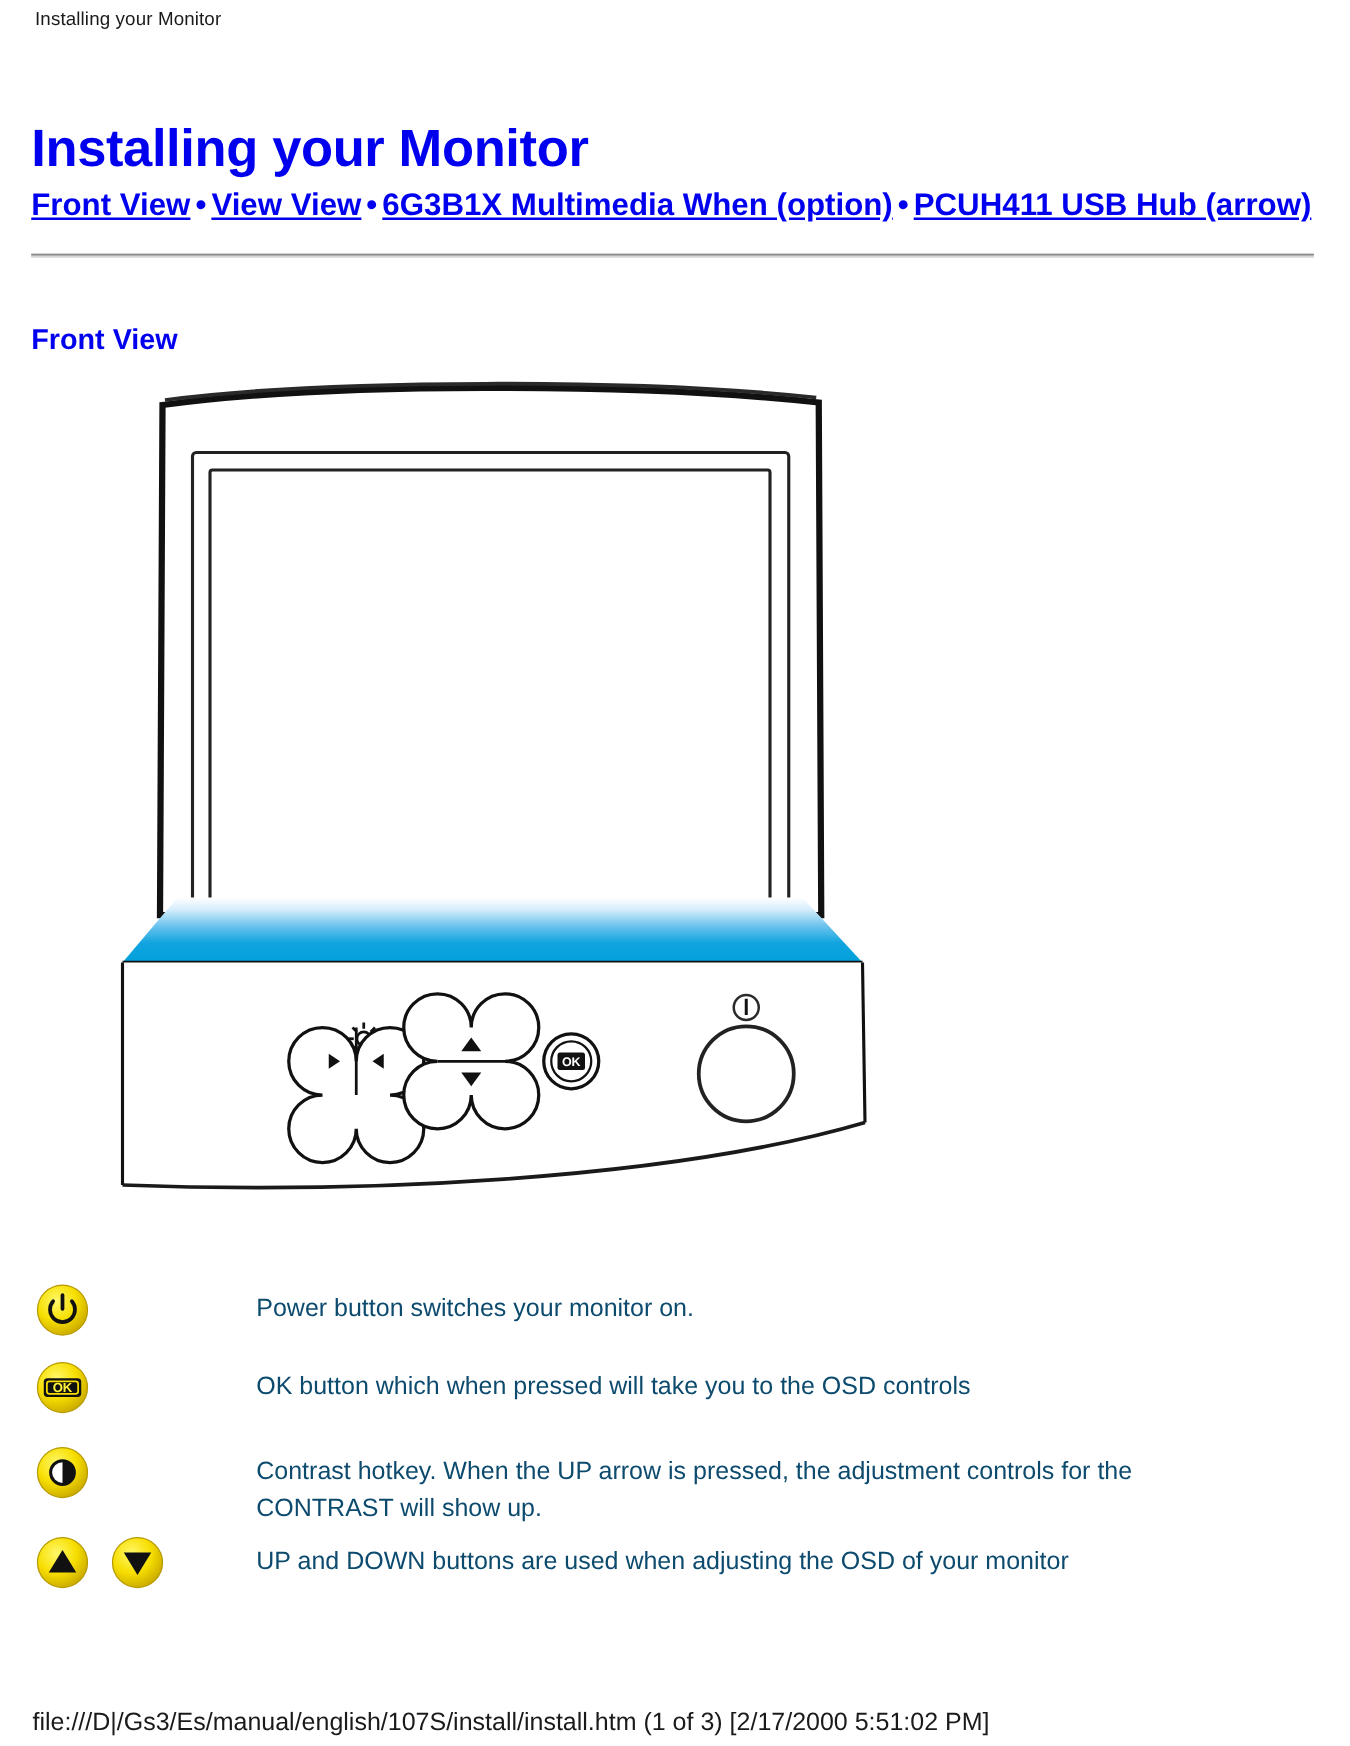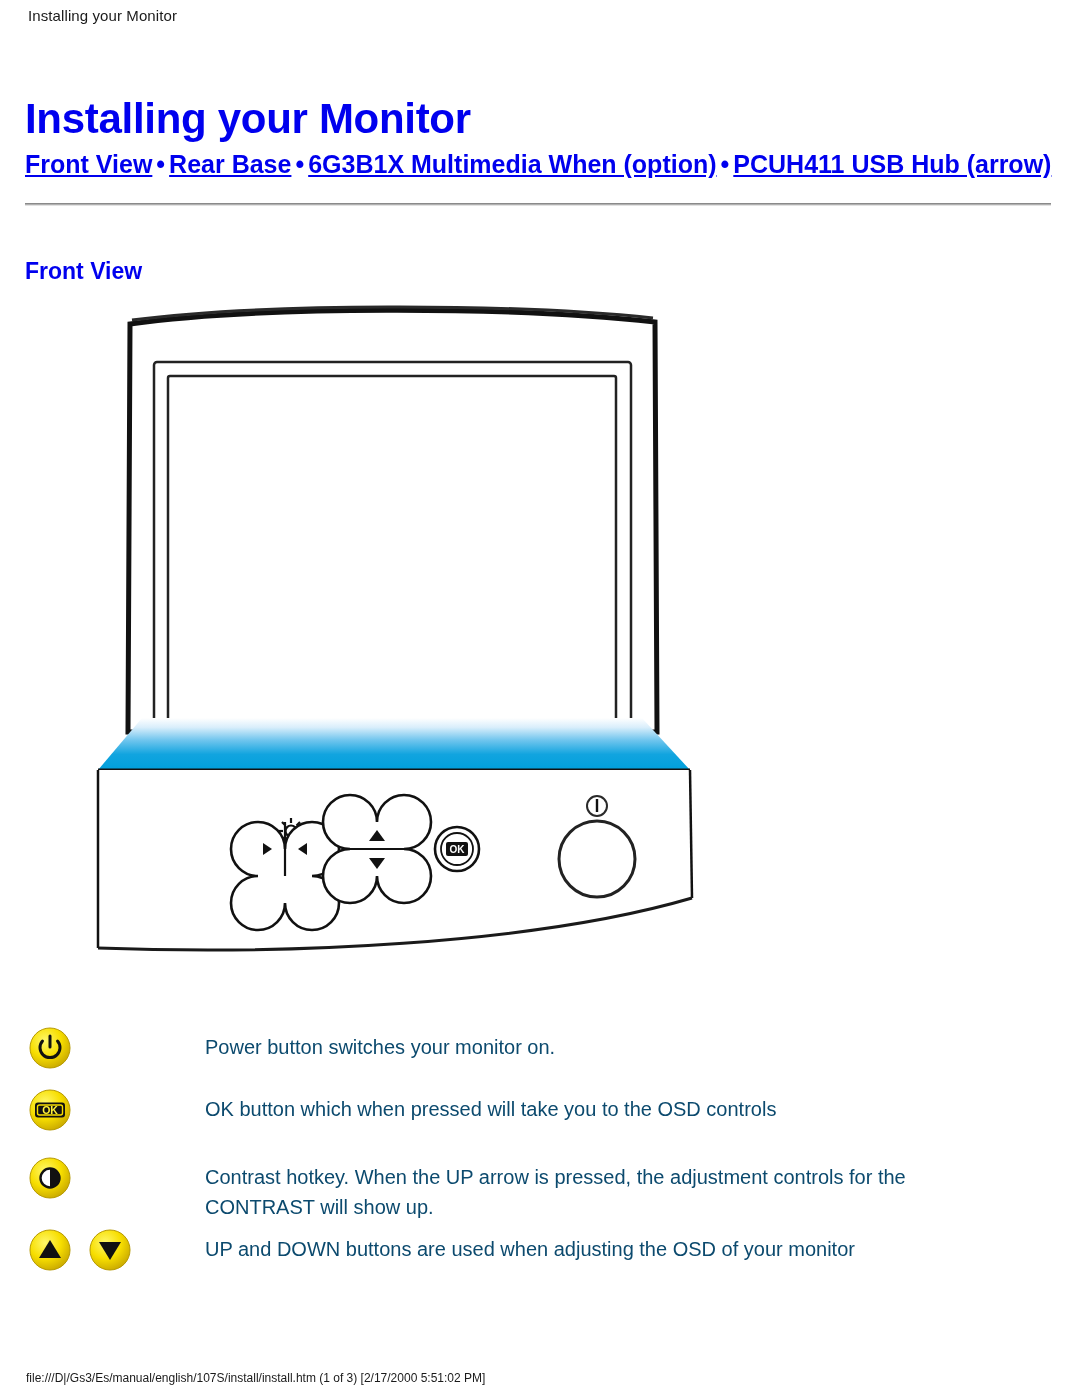--- a/index.html
+++ b/index.html
@@ -142,37 +142,37 @@
     vertical-align: top;
     margin-right: 12px;
   }
   .btn-icon svg { display: block; }
 
   
   .footer-path {
     position: absolute;
     left: 26px;
     top: 1368px;
-    font-size: 12px;
+    font-size: 20px;
     line-height: 20px;
     color: #1a1a1a;
     white-space: nowrap;
   }
 </style>
 </head>
 <body>
 
 <div class="page">
 
   <div class="running-header">Installing your Monitor</div>
 
   <h1 class="page-title">Installing your Monitor</h1>
 
   <div class="navlinks">
-    <a href="#">Front View</a><span class="sep">•</span><a href="#">Rear Base</a><span class="sep">•</span><a href="#">6G3B1X Multimedia When (option)</a><span class="sep">•</span><a href="#">PCUH411 USB Hub (arrow)</a>
+    <a href="#">Front View</a><span class="sep">•</span><a href="#">View View</a><span class="sep">•</span><a href="#">6G3B1X Multimedia When (option)</a><span class="sep">•</span><a href="#">PCUH411 USB Hub (arrow)</a>
   </div>
 
   <div class="rule"></div>
 
   <h2 class="section-heading">Front View</h2>
 
   <div class="monitor-figure">
     <svg width="660" height="700" viewBox="0 0 660 700" xmlns="http://www.w3.org/2000/svg">
       <defs>
         <linearGradient id="bezelGrad" x1="0" y1="0" x2="0" y2="1">

